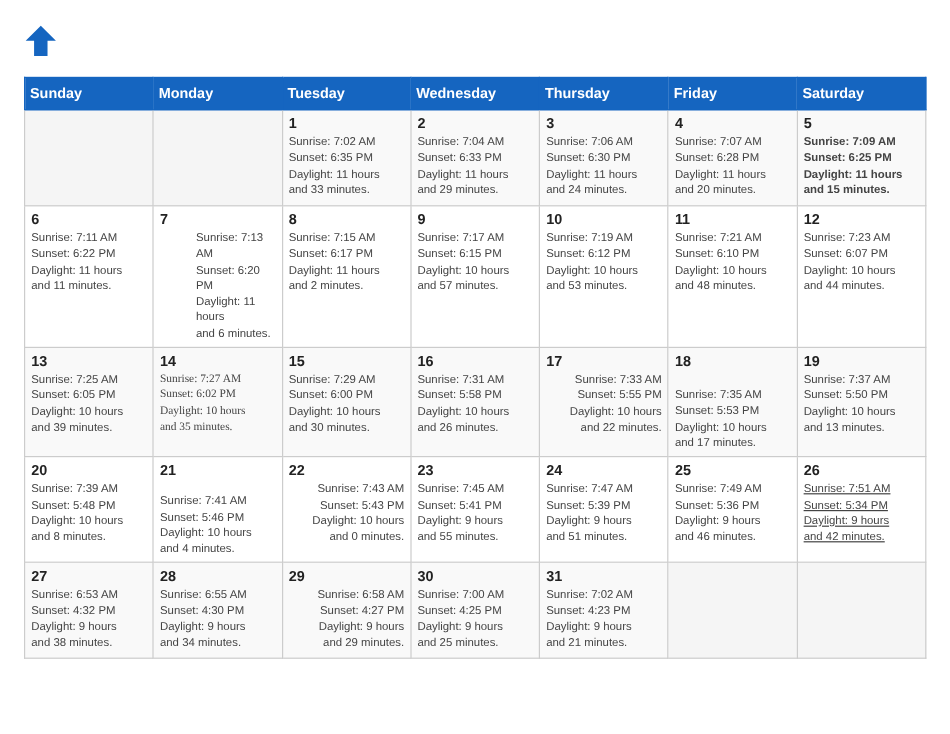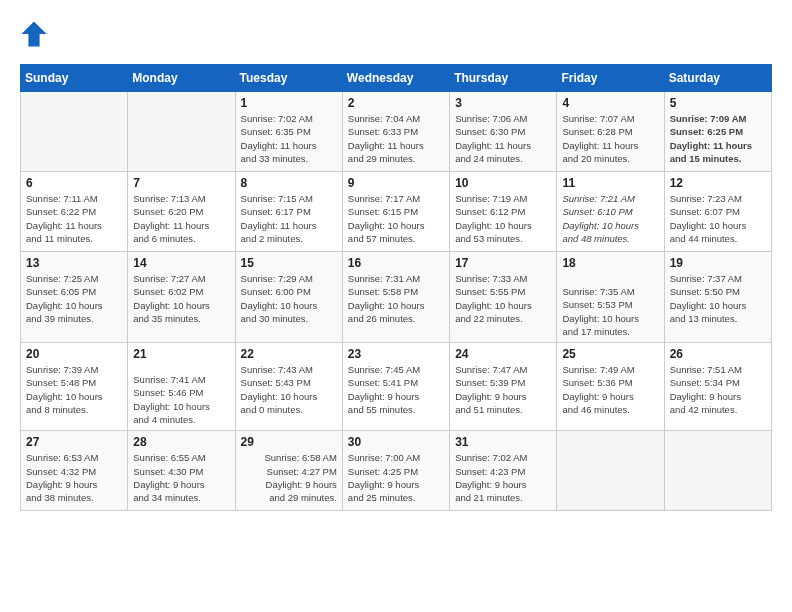--- a/index.html
+++ b/index.html
@@ -167,21 +167,21 @@
       <tr>
         <td>
           <span class="day-number">6</span>
           <div class="day-info" style="white-space: pre-line;">Sunrise: 7:11 AM
 Sunset: 6:22 PM
 Daylight: 11 hours
 and 11 minutes.</div>
         </td>
         <td>
           <span class="day-number">7</span>
-          <div class="day-info" style="white-space: pre-line;">Sunrise: 7:13 AM
+          <div class="day-info" style="white-space: pre-line; margin-left: 30px;">Sunrise: 7:13 AM
 Sunset: 6:20 PM
 Daylight: 11 hours
 and 6 minutes.</div>
         </td>
         <td>
           <span class="day-number">8</span>
           <div class="day-info" style="white-space: pre-line;">Sunrise: 7:15 AM
 Sunset: 6:17 PM
 Daylight: 11 hours
 and 2 minutes.</div>
@@ -195,21 +195,21 @@
         </td>
         <td>
           <span class="day-number">10</span>
           <div class="day-info" style="white-space: pre-line;">Sunrise: 7:19 AM
 Sunset: 6:12 PM
 Daylight: 10 hours
 and 53 minutes.</div>
         </td>
         <td>
           <span class="day-number">11</span>
-          <div class="day-info" style="white-space: pre-line; font-style: italic;">Sunrise: 7:21 AM
+          <div class="day-info" style="white-space: pre-line;">Sunrise: 7:21 AM
 Sunset: 6:10 PM
 Daylight: 10 hours
 and 48 minutes.</div>
         </td>
         <td>
           <span class="day-number">12</span>
           <div class="day-info" style="white-space: pre-line;">Sunrise: 7:23 AM
 Sunset: 6:07 PM
 Daylight: 10 hours
 and 44 minutes.</div>
@@ -218,42 +218,42 @@
       <tr>
         <td>
           <span class="day-number">13</span>
           <div class="day-info" style="white-space: pre-line;">Sunrise: 7:25 AM
 Sunset: 6:05 PM
 Daylight: 10 hours
 and 39 minutes.</div>
         </td>
         <td>
           <span class="day-number">14</span>
-          <div class="day-info" style="white-space: pre-line;">Sunrise: 7:27 AM
+          <div class="day-info" style="white-space: pre-line; font-family: Liberation Serif, serif;">Sunrise: 7:27 AM
 Sunset: 6:02 PM
 Daylight: 10 hours
 and 35 minutes.</div>
         </td>
         <td>
           <span class="day-number">15</span>
           <div class="day-info" style="white-space: pre-line;">Sunrise: 7:29 AM
 Sunset: 6:00 PM
 Daylight: 10 hours
 and 30 minutes.</div>
         </td>
         <td>
           <span class="day-number">16</span>
           <div class="day-info" style="white-space: pre-line;">Sunrise: 7:31 AM
 Sunset: 5:58 PM
 Daylight: 10 hours
 and 26 minutes.</div>
         </td>
         <td>
           <span class="day-number">17</span>
-          <div class="day-info" style="white-space: pre-line;">Sunrise: 7:33 AM
+          <div class="day-info" style="white-space: pre-line; text-align: right;">Sunrise: 7:33 AM
 Sunset: 5:55 PM
 Daylight: 10 hours
 and 22 minutes.</div>
         </td>
         <td>
           <span class="day-number">18</span>
           <div class="day-info" style="white-space: pre-line; margin-top: 15px;">Sunrise: 7:35 AM
 Sunset: 5:53 PM
 Daylight: 10 hours
 and 17 minutes.</div>
@@ -276,21 +276,21 @@
         </td>
         <td>
           <span class="day-number">21</span>
           <div class="day-info" style="white-space: pre-line; margin-top: 12px;">Sunrise: 7:41 AM
 Sunset: 5:46 PM
 Daylight: 10 hours
 and 4 minutes.</div>
         </td>
         <td>
           <span class="day-number">22</span>
-          <div class="day-info" style="white-space: pre-line;">Sunrise: 7:43 AM
+          <div class="day-info" style="white-space: pre-line; text-align: right;">Sunrise: 7:43 AM
 Sunset: 5:43 PM
 Daylight: 10 hours
 and 0 minutes.</div>
         </td>
         <td>
           <span class="day-number">23</span>
           <div class="day-info" style="white-space: pre-line;">Sunrise: 7:45 AM
 Sunset: 5:41 PM
 Daylight: 9 hours
 and 55 minutes.</div>
@@ -304,21 +304,21 @@
         </td>
         <td>
           <span class="day-number">25</span>
           <div class="day-info" style="white-space: pre-line;">Sunrise: 7:49 AM
 Sunset: 5:36 PM
 Daylight: 9 hours
 and 46 minutes.</div>
         </td>
         <td>
           <span class="day-number">26</span>
-          <div class="day-info" style="white-space: pre-line;">Sunrise: 7:51 AM
+          <div class="day-info" style="white-space: pre-line; text-decoration: underline;">Sunrise: 7:51 AM
 Sunset: 5:34 PM
 Daylight: 9 hours
 and 42 minutes.</div>
         </td>
       </tr>
       <tr>
         <td>
           <span class="day-number">27</span>
           <div class="day-info" style="white-space: pre-line;">Sunrise: 6:53 AM
 Sunset: 4:32 PM

